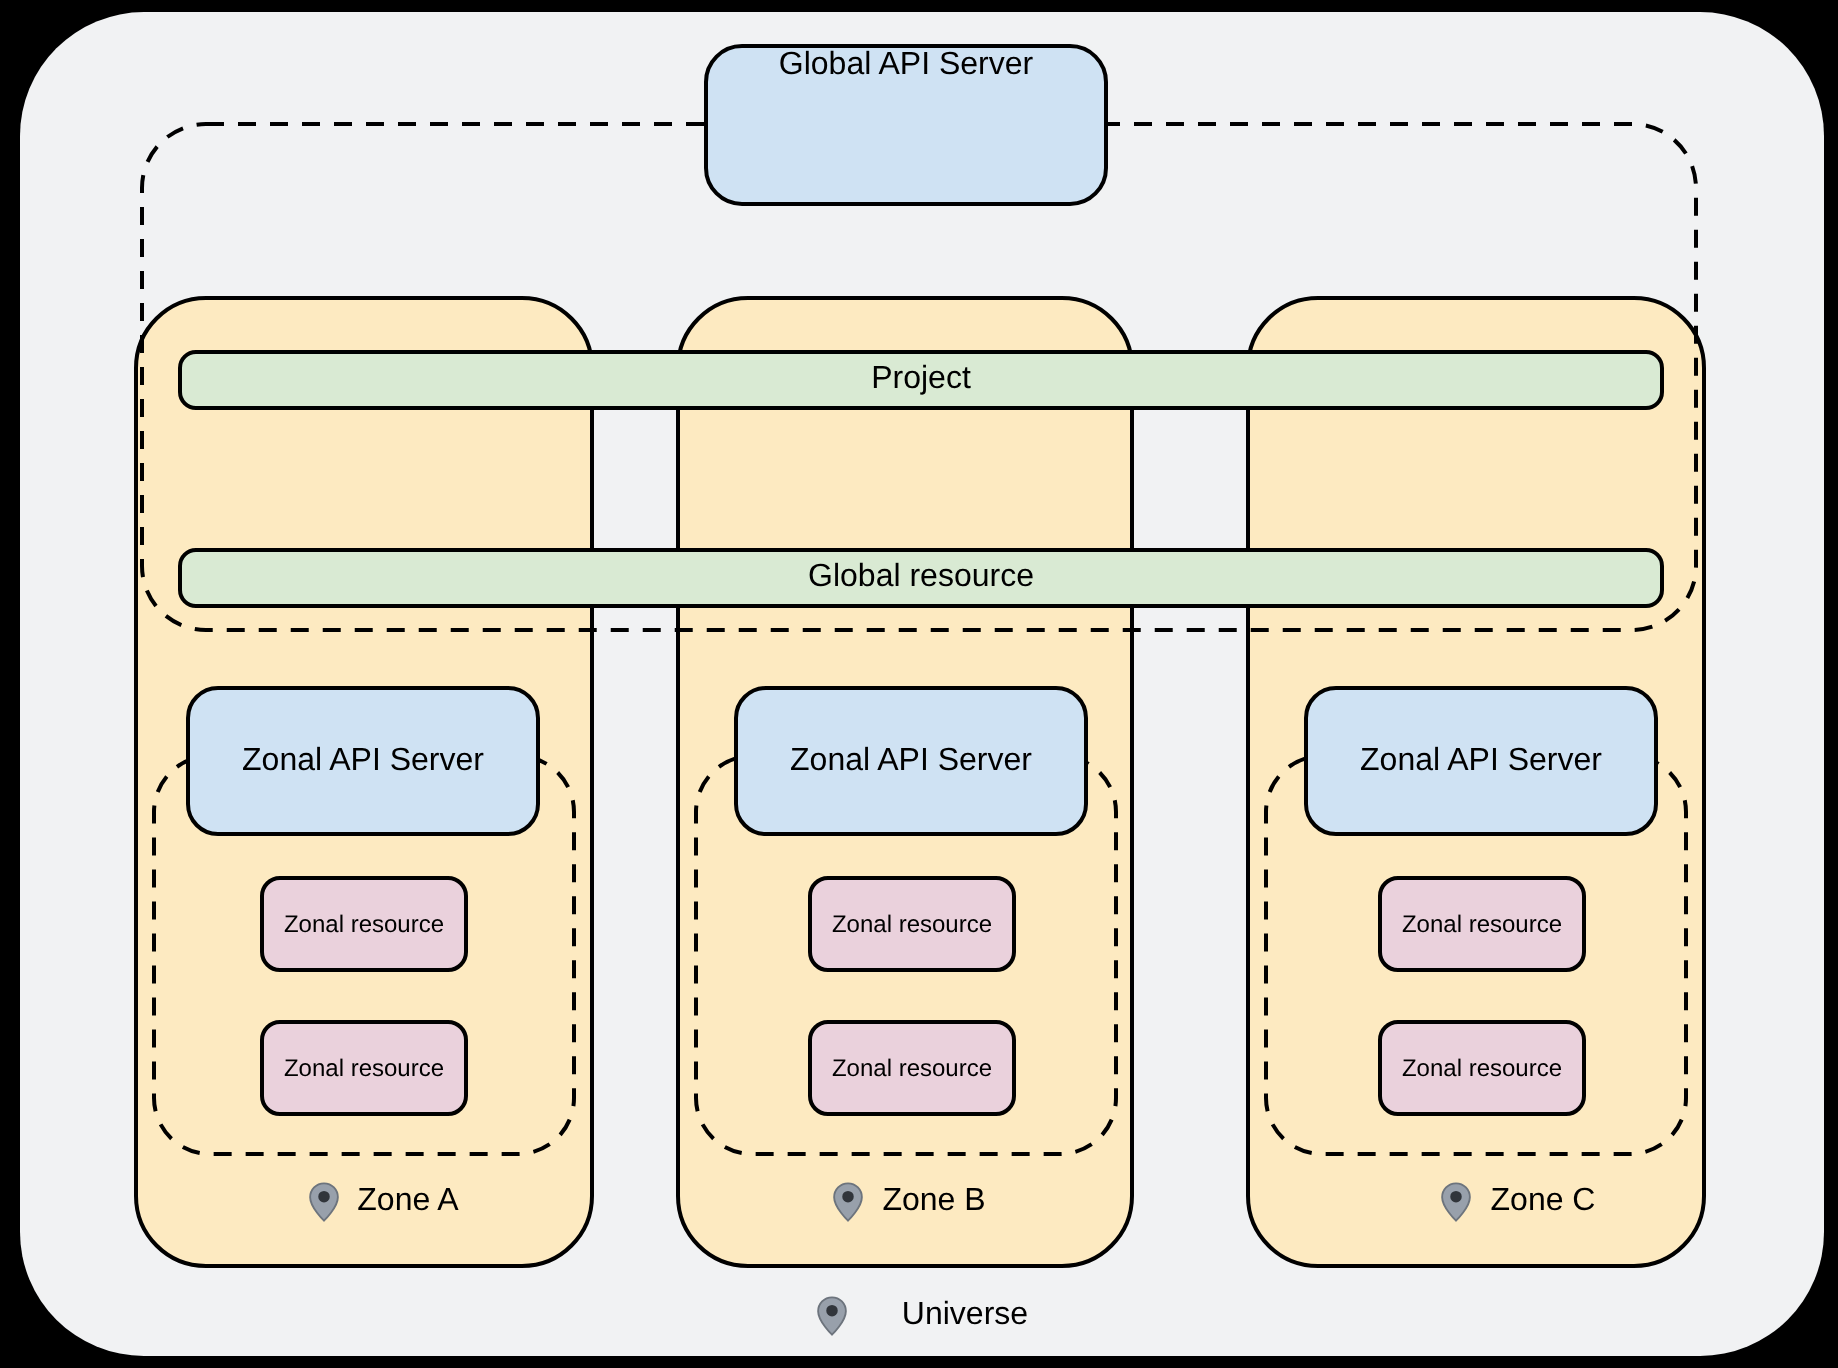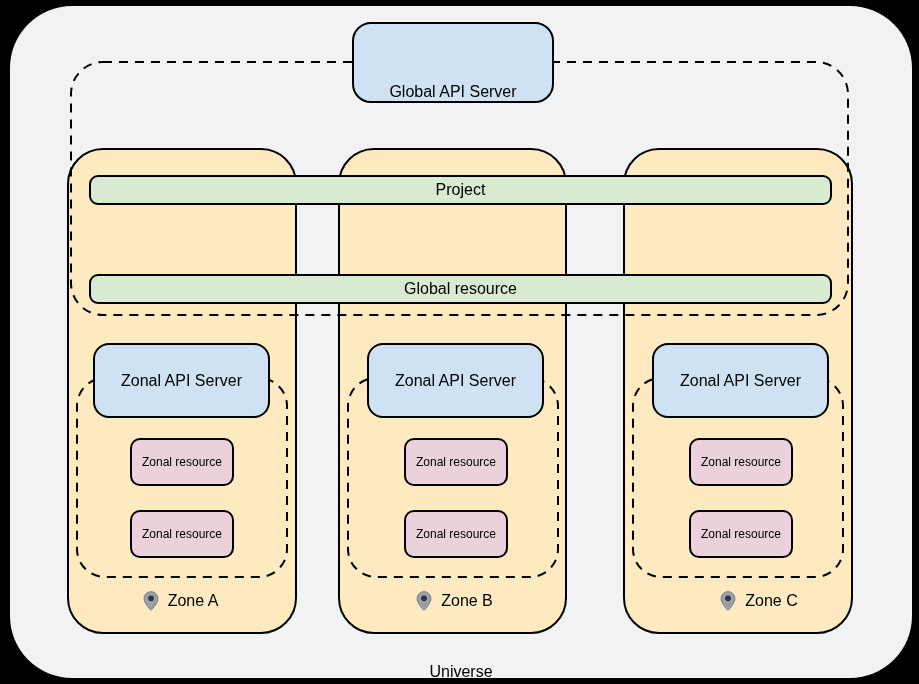--- a/index.html
+++ b/index.html
@@ -62,21 +62,21 @@
 
   .global-api {
     position: absolute;
     left: 352px; top: 22px;
     width: 202px; height: 81px;
     background: var(--api-server-fill, #cfe2f3);
     border: 2.5px solid var(--border, #000);
     border-radius: 19px;
     box-sizing: border-box;
     display: flex;
-    align-items: flex-end;
+    align-items: flex-start;
     justify-content: center;
     font-size: 16px;
     color: #000;
   }
   .zonal-api {
     position: absolute;
     top: 343px;
     width: 177px; height: 75px;
     background: var(--api-server-fill, #cfe2f3);
     border: 2.5px solid var(--border, #000);
@@ -117,35 +117,34 @@
     position: absolute;
     top: 586px;
     height: 30px;
     display: flex;
     align-items: center;
     justify-content: center;
     gap: 9px;
     font-size: 16px;
     color: #000;
   }
-  .zl-a { left: 73px;  width: 215px; }
+  .zl-a { left: 84px;  width: 215px; }
   .zl-b { left: 340px; width: 229px; }
   .zl-c { left: 623px; width: 272px; }
 
   .universe-label {
     position: absolute;
     left: 10px; top: 643px;
     width: 902px; height: 30px;
     display: flex;
     align-items: center;
     justify-content: center;
     gap: 27px;
     font-size: 16px;
     color: #000;
-    flex-direction: column;
   }
   .pin-svg { display: block; }
 </style>
 </head>
 <body>
 
 <div class="stage">
 
   <div class="universe-shell"></div>
 

